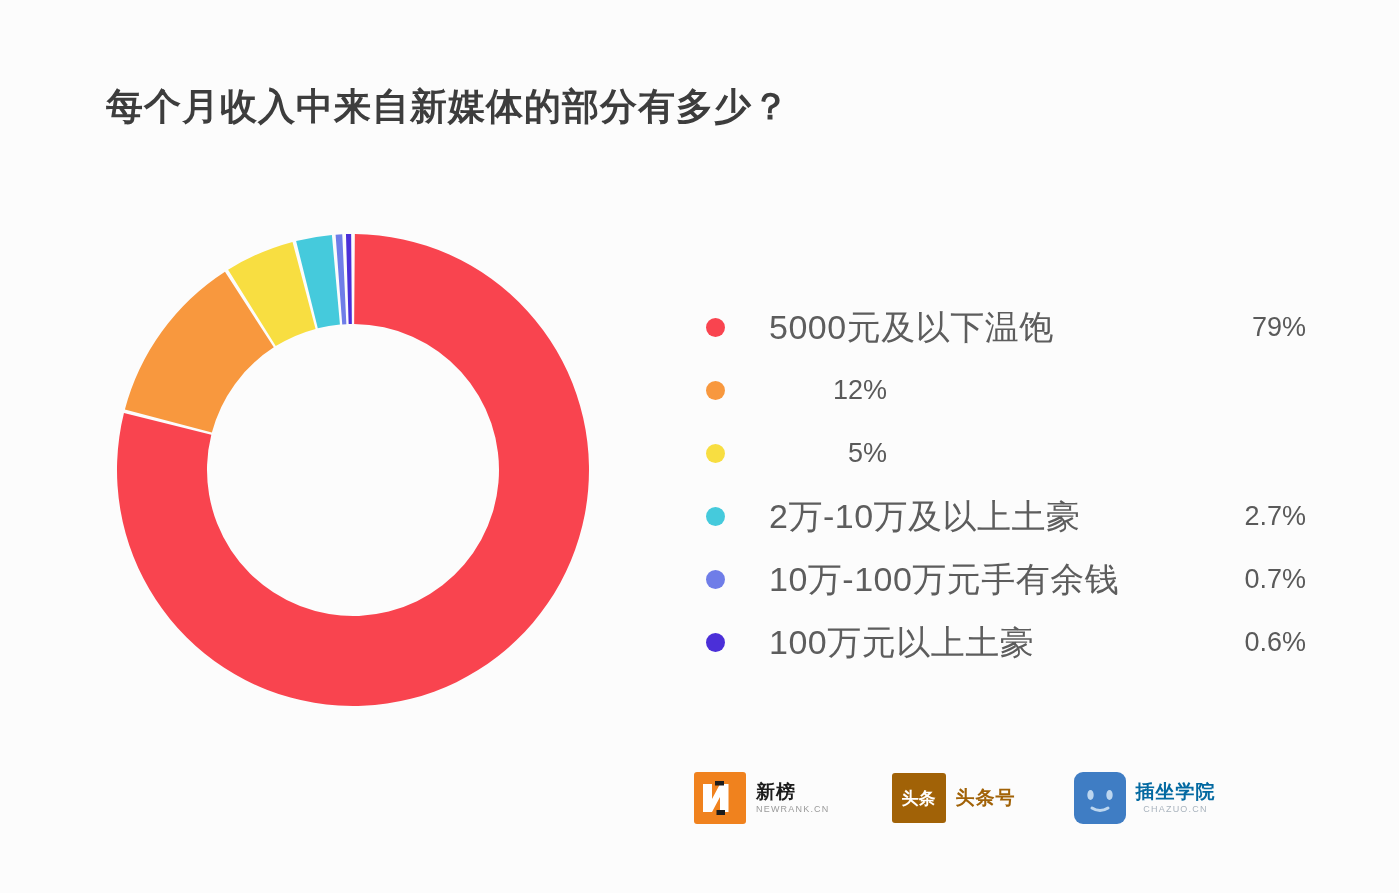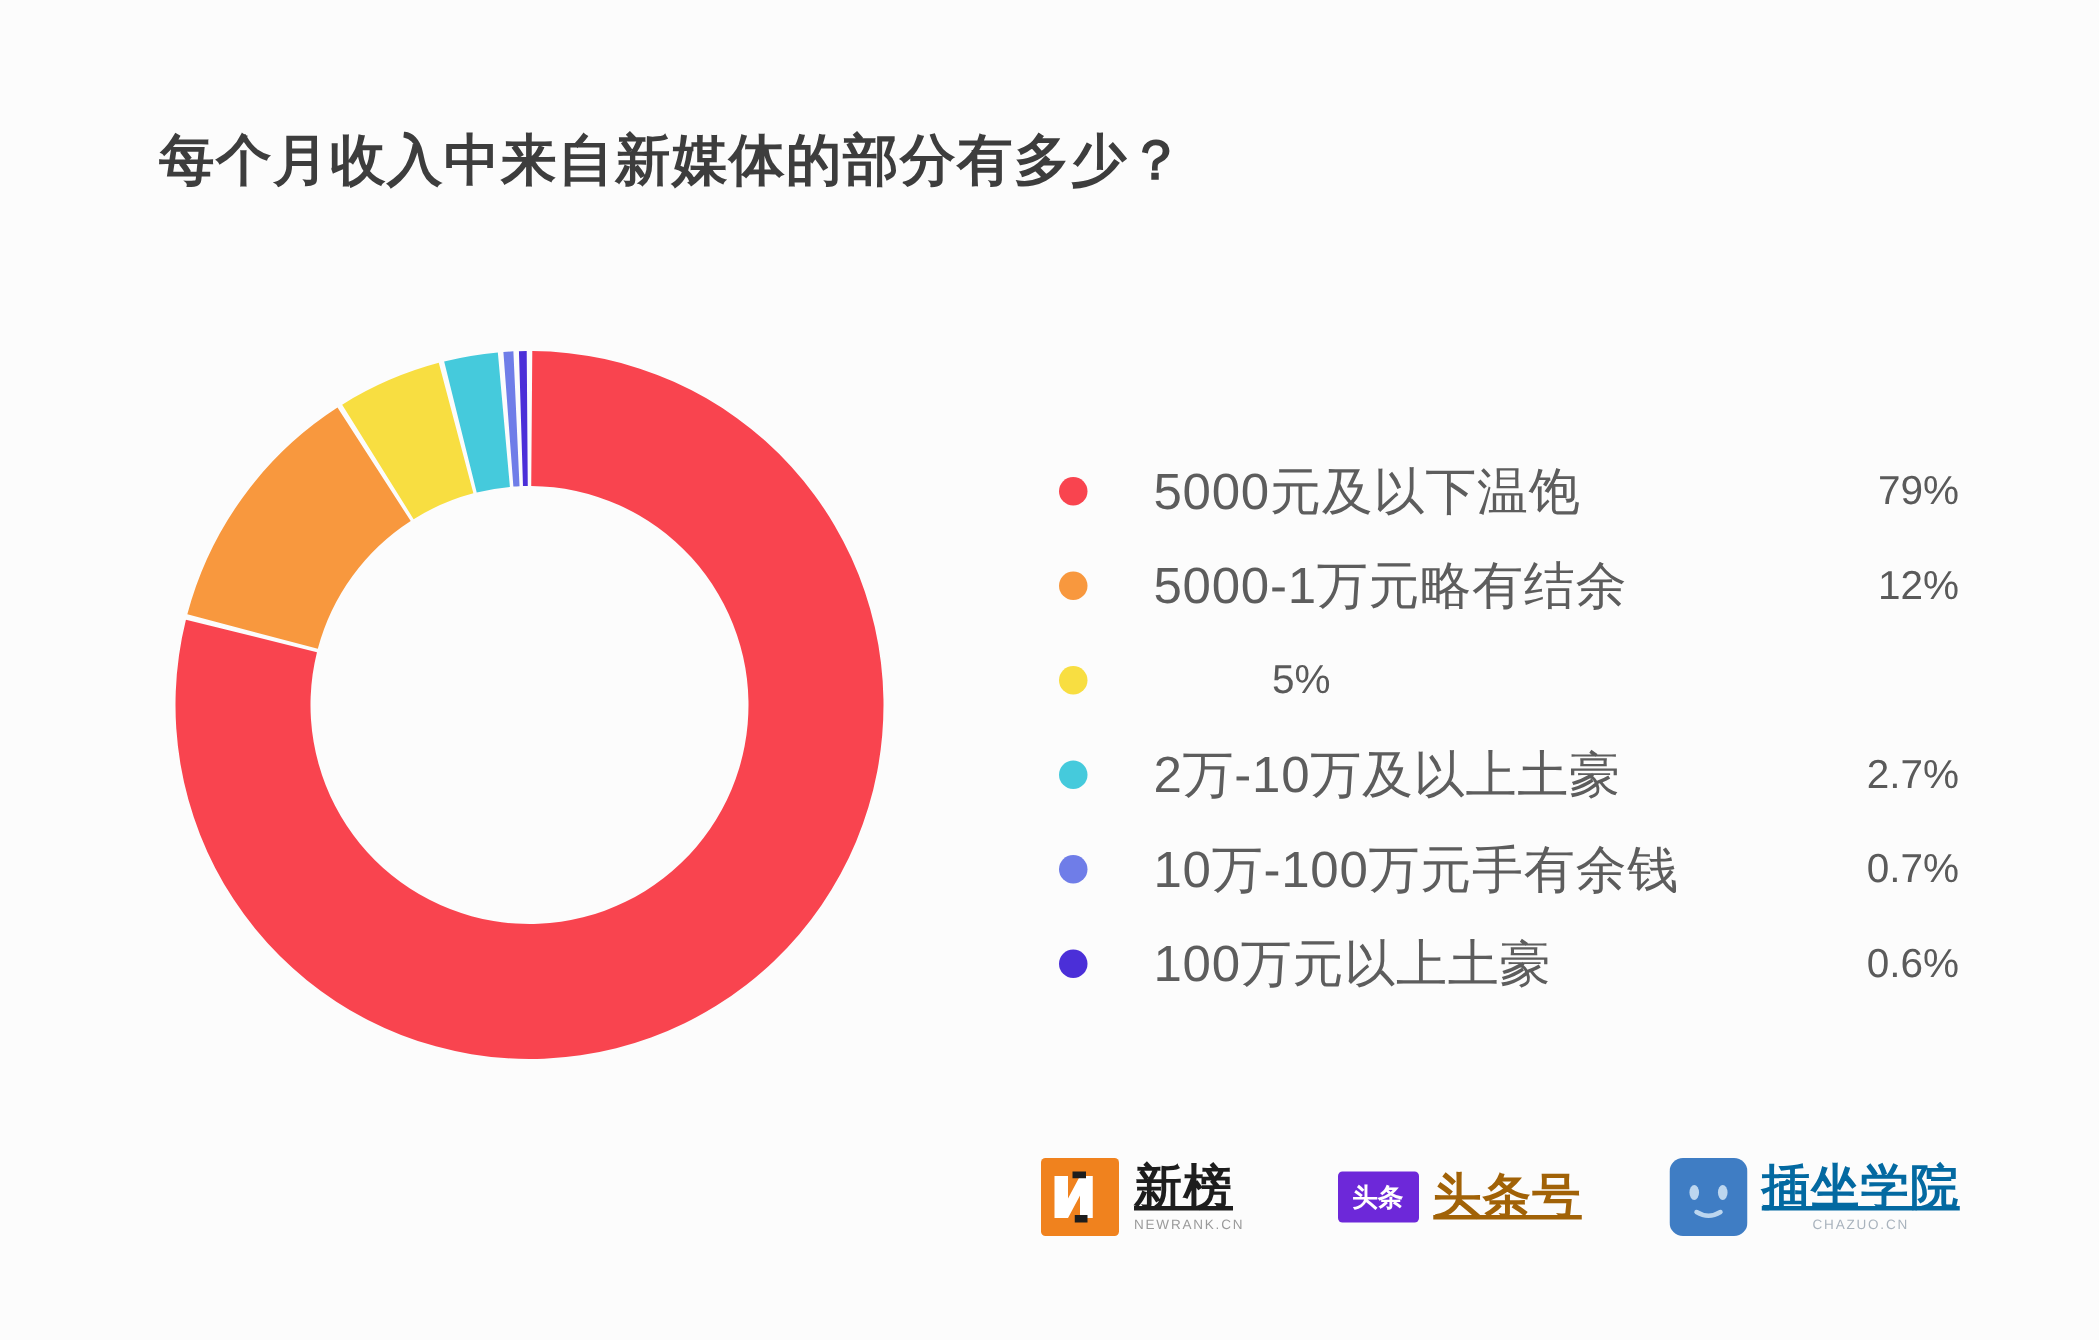--- a/index.html
+++ b/index.html
@@ -101,46 +101,45 @@
     flex: 0 0 auto;
     display: block;
   }
   .logo-text-block {
     display: flex;
     flex-direction: column;
     justify-content: center;
     margin-left: 10px;
   }
   .logo-name {
-    font-size: 32px;
+    font-size: 19px;
     font-weight: bold;
     color: #1d1d1d;
     line-height: 1.04;
     letter-spacing: 1px;
     white-space: nowrap;
-    text-decoration: underline;
   }
   .logo-sub {
     font-size: 9px;
     color: #9a9a9a;
     letter-spacing: 1.2px;
     margin-top: 3px;
     white-space: nowrap;
   }
   #logo-newrank { margin-right: 62px; }
   #logo-toutiao { margin-right: 58px; }
 
   #logo-toutiao .logo-name { color: #a16207; }
   #logo-chazuo .logo-name { color: #0369a1; }
   #logo-chazuo .logo-sub { color: #a9b3bd; text-align: center; }
 
   .toutiao-box {
     width: 54px;
-    height: 34px;
-    background: #6d28d9;
+    height: 50px;
+    background: #a16207;
     border-radius: 3px;
     display: flex;
     align-items: center;
     justify-content: center;
     flex: 0 0 auto;
   }
   .toutiao-box span {
     color: #ffffff;
     font-size: 17px;
     font-weight: bold;
@@ -171,21 +170,20 @@
   <div id="legend">
 
     <div class="legend-row">
       <span class="legend-dot" style="background:#f9444f"></span>
       <span class="legend-label">5000元及以下温饱</span>
       <span class="legend-value">79%</span>
     </div>
 
     <div class="legend-row">
       <span class="legend-dot" style="background:#f8983e"></span>
-      <span class="legend-label">5000-1万元略有结余</span>
       <span class="legend-value">12%</span>
     </div>
 
     <div class="legend-row">
       <span class="legend-dot" style="background:#f8de41"></span>
       <span class="legend-value">5%</span>
     </div>
 
     <div class="legend-row">
       <span class="legend-dot" style="background:#45cadc"></span>

